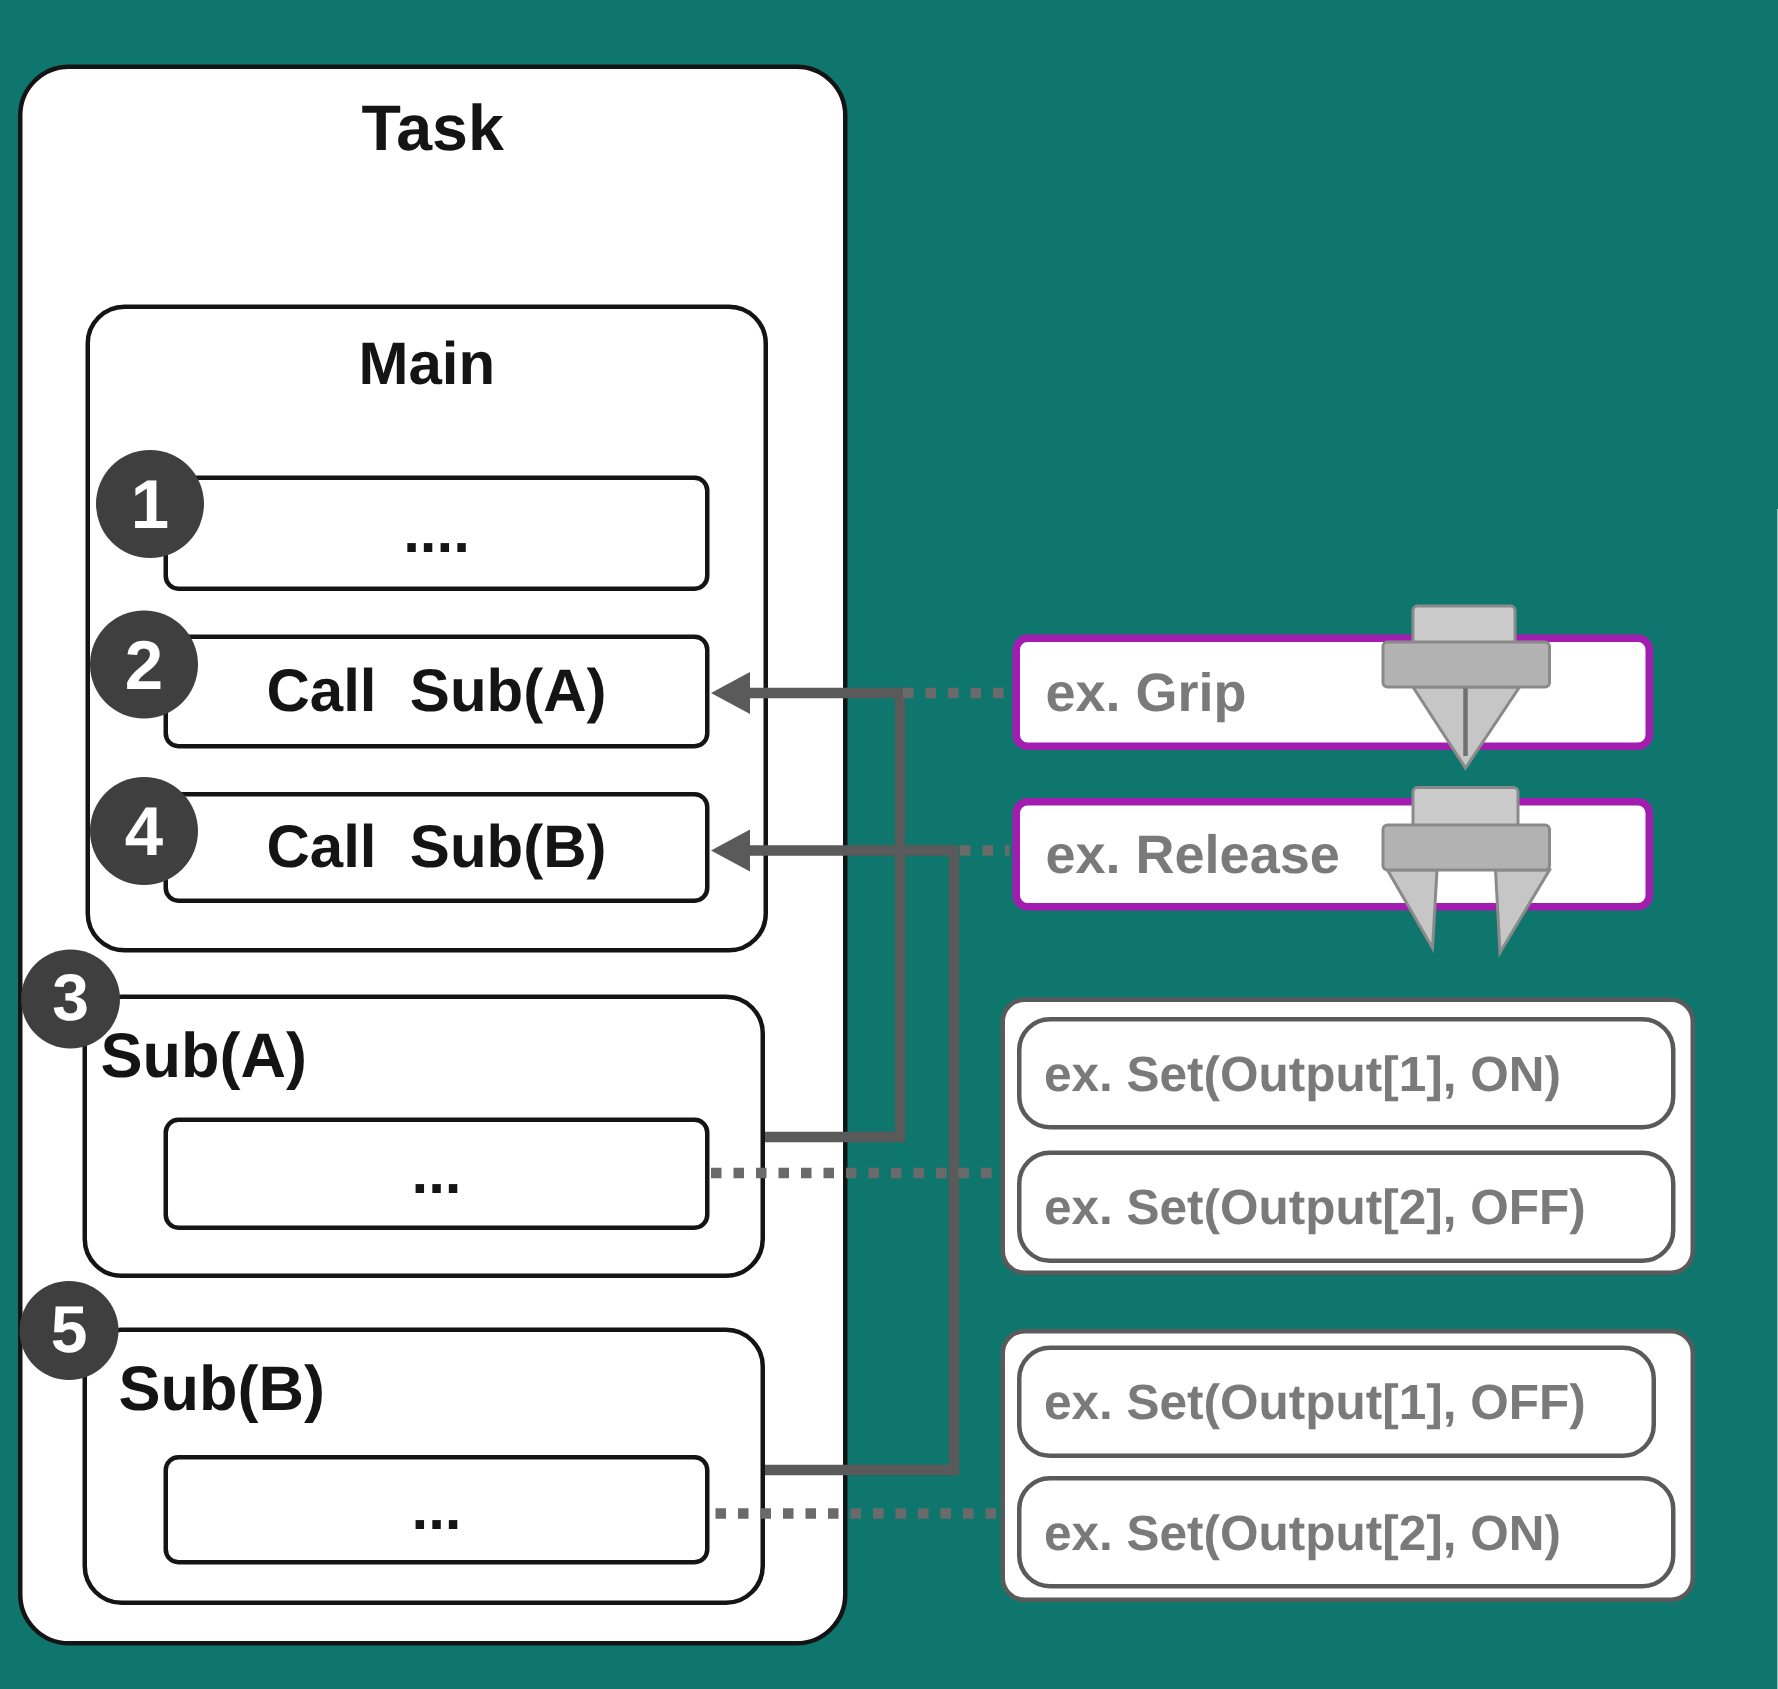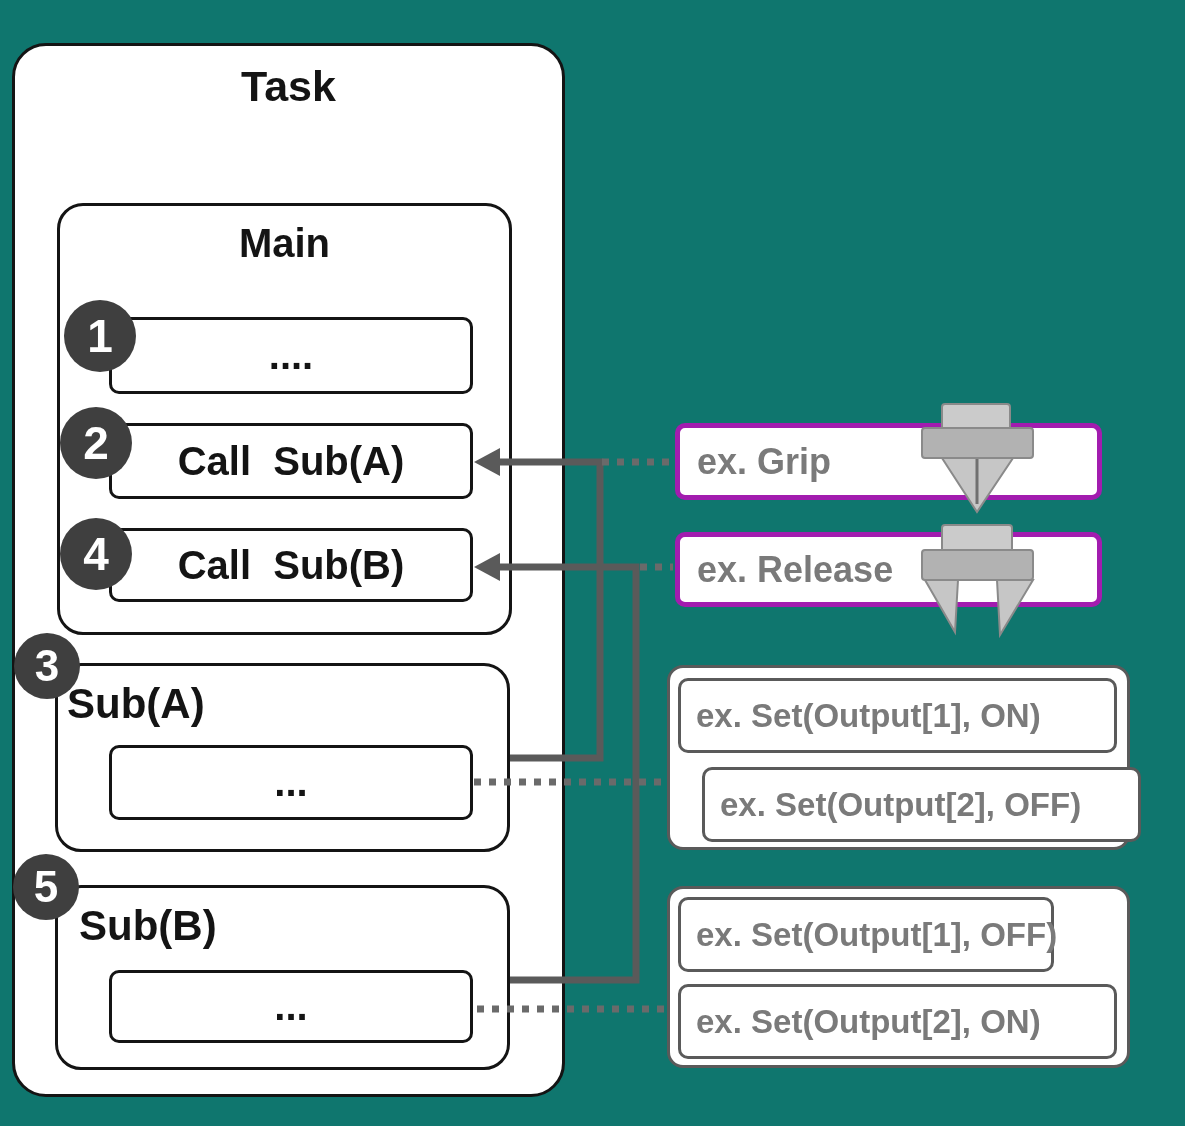--- a/index.html
+++ b/index.html
@@ -42,21 +42,21 @@
     background:#ffffff; z-index:2;
     display:flex; align-items:center;
     font-weight:bold; font-size:36px; color:#7a7a7a; white-space:pre;
     padding-left:17px;
   }
   .ann-group {
     position:absolute; border:3px solid #5a5a5a; border-radius:16px;
     background:#ffffff; z-index:1;
   }
   .ann-item {
-    position:absolute; border:3px solid #5a5a5a; border-radius:10px;
+    position:absolute; border:3px solid #5a5a5a; border-radius:22px;
     background:#ffffff; z-index:2;
     display:flex; align-items:center;
     font-weight:bold; font-size:33px; color:#7a7a7a; white-space:pre;
     padding-left:15px;
   }
   .icon-svg { position:absolute; z-index:4; }
   #connector-overlay {
     position:absolute; left:0; top:0; width:1185px; height:1126px;
     z-index:5; pointer-events:none;
   }
@@ -107,26 +107,26 @@
     <span>ex. Grip</span>
   </div>
   <div class="ann-box" style="left:675px; top:532px; width:427px; height:75px;">
     <span>ex. Release</span>
   </div>
 
   <div class="ann-group" style="left:667px; top:665px; width:463px; height:185px;"></div>
   <div class="ann-item" style="left:678px; top:678px; width:439px; height:75px;">
     <span>ex. Set(Output[1], ON)</span>
   </div>
-  <div class="ann-item" style="left:678px; top:767px; width:439px; height:75px;margin-left:24px;">
+  <div class="ann-item" style="left:678px; top:767px; width:439px; height:75px;">
     <span>ex. Set(Output[2], OFF)</span>
   </div>
 
   <div class="ann-group" style="left:667px; top:886px; width:463px; height:182px;"></div>
-  <div class="ann-item" style="left:678px; top:897px; width:376px; height:75px;text-align:right;">
+  <div class="ann-item" style="left:678px; top:897px; width:426px; height:75px;text-align:right;">
     <span>ex. Set(Output[1], OFF)</span>
   </div>
   <div class="ann-item" style="left:678px; top:984px; width:439px; height:75px;">
     <span>ex. Set(Output[2], ON)</span>
   </div>
 
   <svg class="icon-svg" style="left:910px; top:398px;" width="135" height="118" viewBox="0 0 135 118">
     <rect x="32" y="6" width="68" height="26" rx="3" fill="#cbcbcb" stroke="#8a8a8a" stroke-width="2"></rect>
     <polygon points="32,60 103,60 67,114" fill="#c6c6c6" stroke="#8a8a8a" stroke-width="2"></polygon>
     <line x1="67" y1="60" x2="67" y2="106" stroke="#707070" stroke-width="3"></line>

